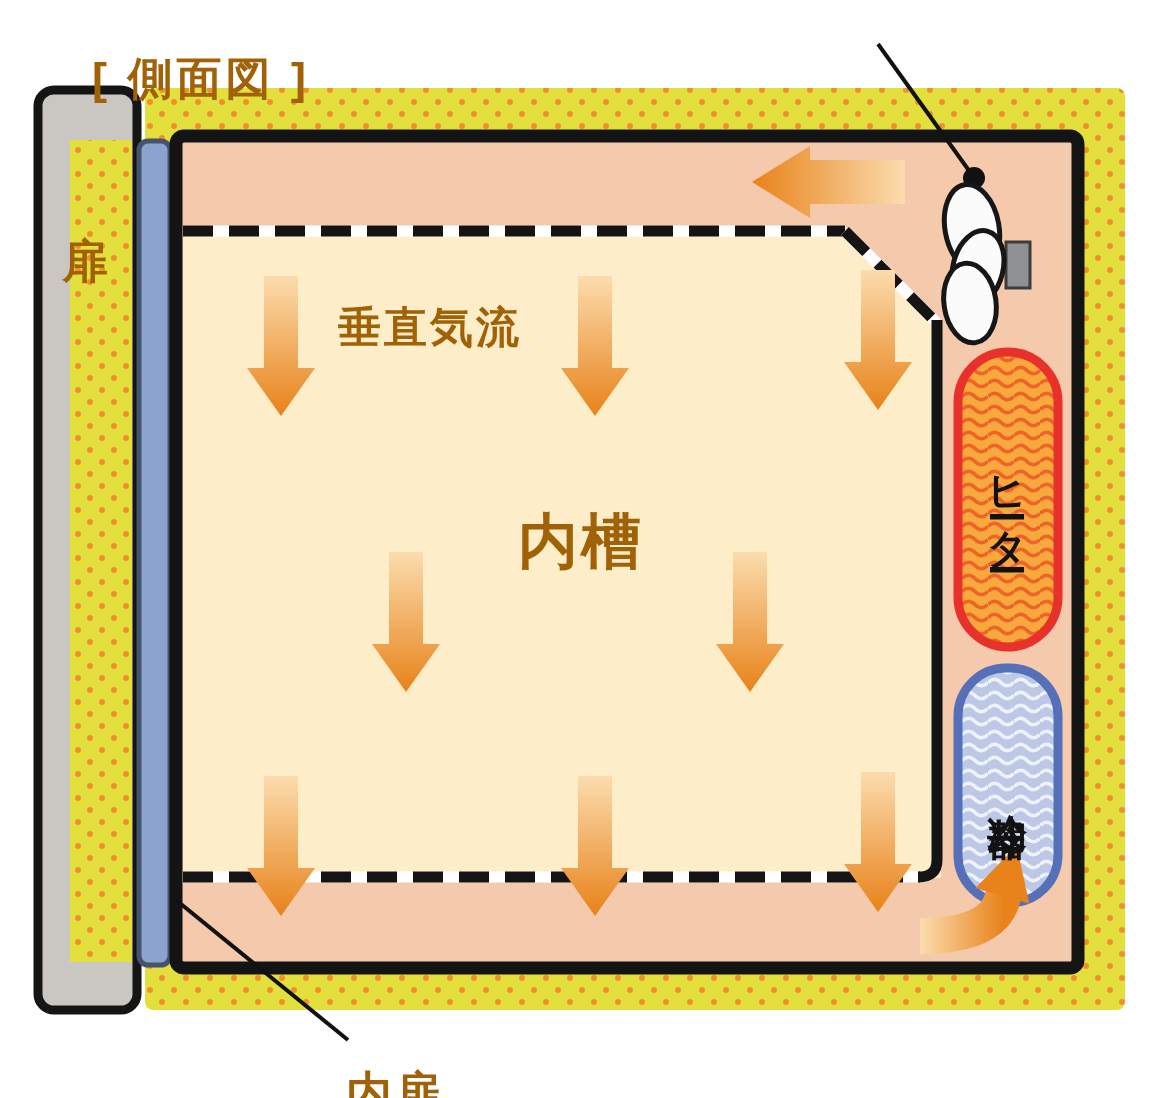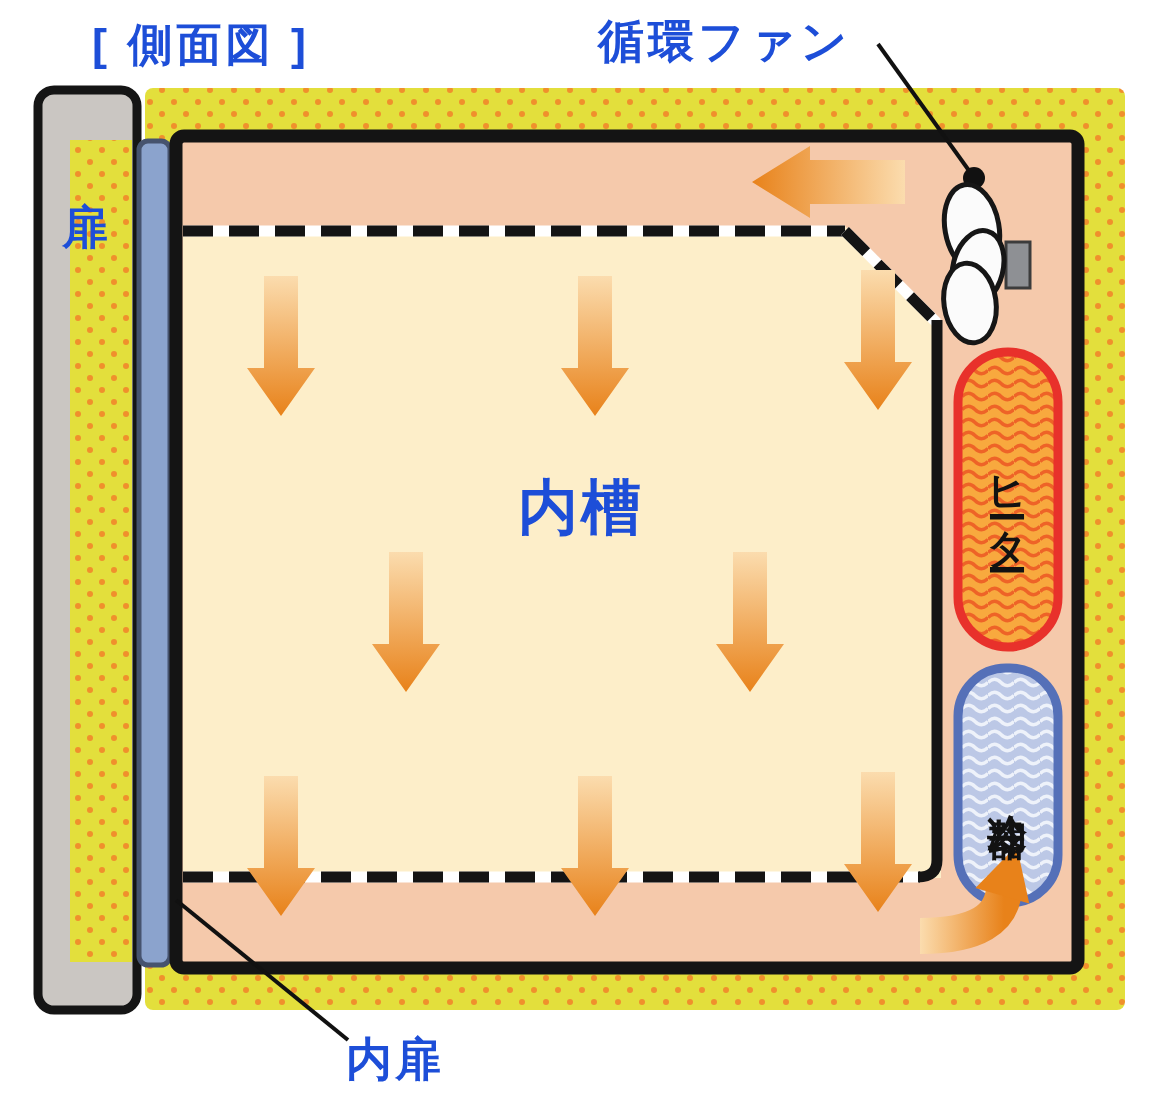--- a/index.html
+++ b/index.html
@@ -1,19 +1,19 @@
 <!DOCTYPE html>
 <html><head>
 <meta charset="utf-8">
 <style>
   html,body{margin:0;padding:0;background:#ffffff;}
   #stage{position:relative;width:1164px;height:1098px;background:#ffffff;overflow:hidden;
          font-family:"Liberation Sans",sans-serif;}
   #stage svg{position:absolute;left:0;top:0;}
-  .label{position:absolute;color:#1d4ed8;font-weight:700;white-space:nowrap;line-height:1;}
+  .label{position:absolute;color:#a16207;font-weight:700;white-space:nowrap;line-height:1;margin-top:34px;}
   .title{left:92px;top:22px;font-size:45px;letter-spacing:4px;}
   .fan-label{left:598px;top:18px;font-size:46px;letter-spacing:4px;}
   .door-label{left:62px;top:204px;font-size:46px;}
   .airflow-label{left:338px;top:272px;font-size:43px;letter-spacing:3px;font-weight:600;}
   .chamber-label{left:518px;top:478px;font-size:60px;letter-spacing:3px;font-weight:600;}
   .inner-door-label{left:346px;top:1036px;font-size:46px;letter-spacing:3px;}
   .v-label{position:absolute;display:flex;align-items:center;justify-content:center;
            writing-mode:vertical-rl;text-orientation:mixed;color:#121212;font-weight:600;}
   .heater-label{left:981px;top:384px;width:54px;height:234px;font-size:40px;letter-spacing:4px;}
   .cooler-label{left:981px;top:692px;width:54px;height:192px;font-size:40px;letter-spacing:4px;}
@@ -96,19 +96,19 @@
       <ellipse cx="972" cy="228" rx="27" ry="44" transform="rotate(-10 972 228)" fill="#fbfbfb" stroke="#161616" stroke-width="5"></ellipse>
       <rect x="1006" y="242" width="24" height="46" fill="#8e9094" stroke="#3c3c3c" stroke-width="3"></rect>
       <ellipse cx="978" cy="268" rx="25" ry="38" transform="rotate(14 978 268)" fill="#fbfbfb" stroke="#161616" stroke-width="5"></ellipse>
       <ellipse cx="970" cy="303" rx="26" ry="40" transform="rotate(-8 970 303)" fill="#fbfbfb" stroke="#161616" stroke-width="5"></ellipse>
     </g>
 
     <line x1="348" y1="1040" x2="176" y2="900" stroke="#111111" stroke-width="4"></line>
   </svg>
 
   <div class="label title">[ 側面図 ]</div>
-  <div class="label fan-label">循環ファン</div>
   <div class="label door-label">扉</div>
+  <div class="label airflow-label">垂直気流</div>
   <div class="label chamber-label">内槽</div>
   <div class="v-label heater-label">ヒーター</div>
   <div class="v-label cooler-label">冷却器</div>
   <div class="label inner-door-label">内扉</div>
 </div>
 
 </body></html>

